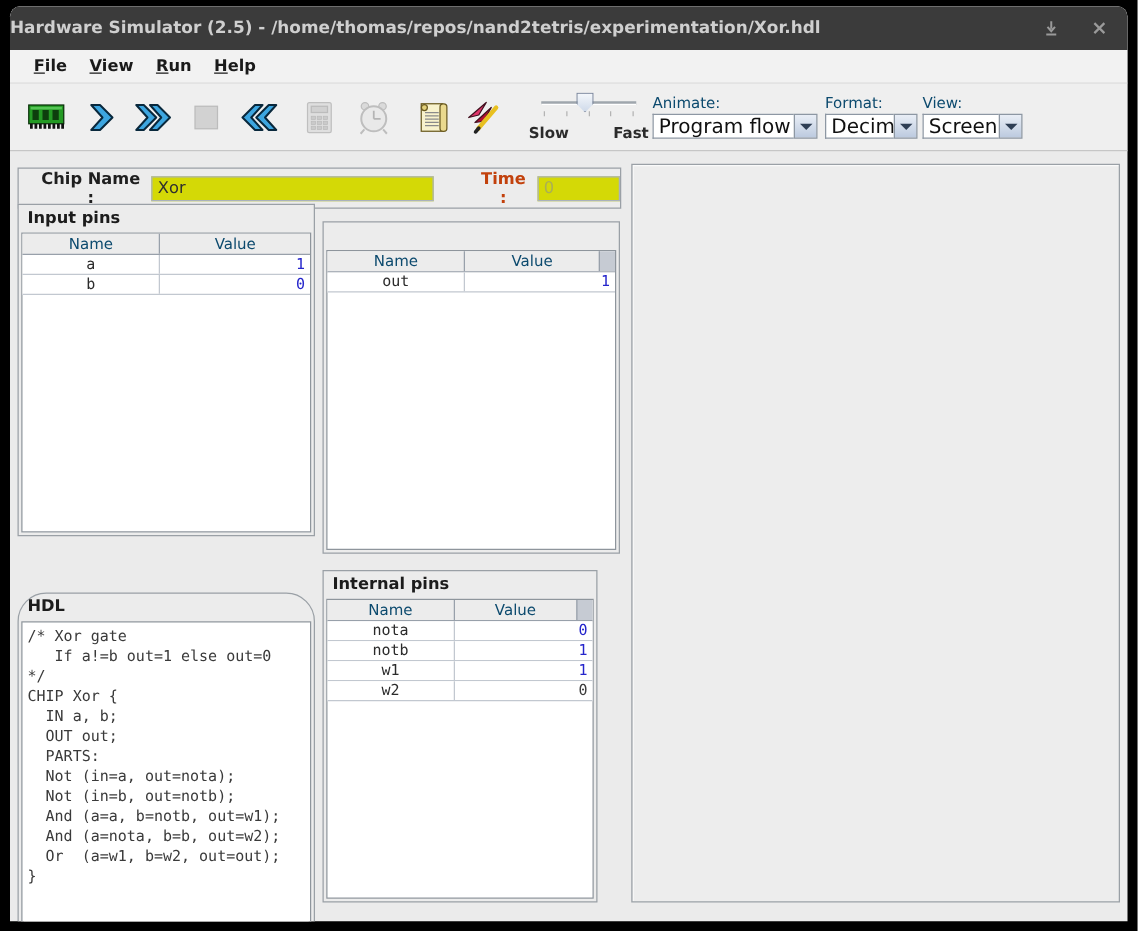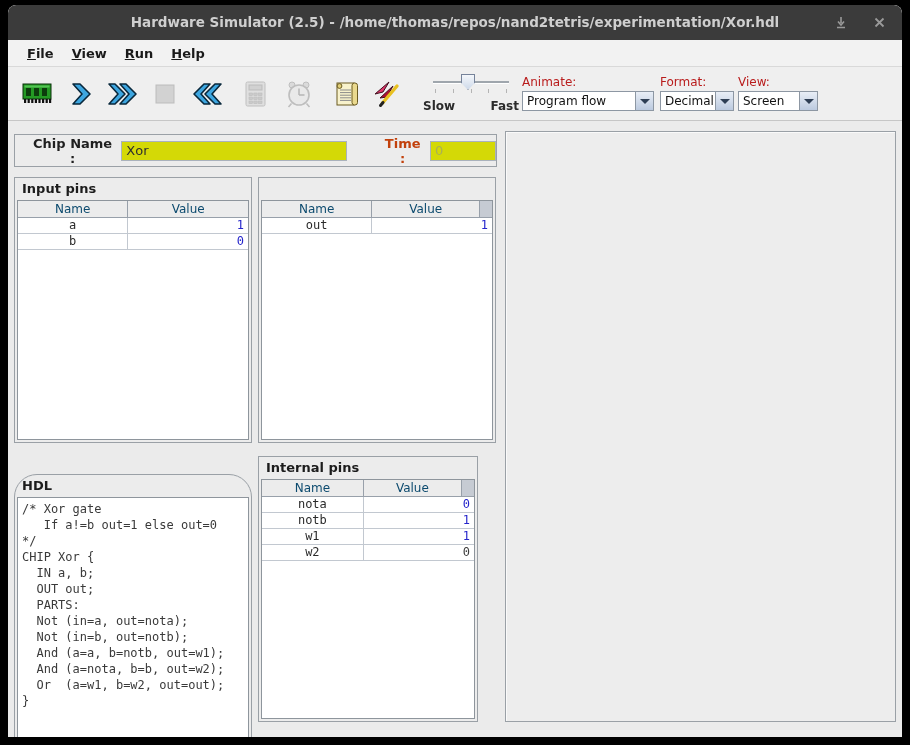--- a/index.html
+++ b/index.html
@@ -4,21 +4,21 @@
 <style>
   * { margin:0; padding:0; box-sizing:border-box; }
   html,body { width:910px; height:745px; }
   body { background:#000; position:relative; font-family:"DejaVu Sans","Liberation Sans",sans-serif; overflow:hidden; }
 
   .window { position:absolute; left:8px; top:5px; width:894px; height:732px;
             background:#ebebeb; border-radius:8px 8px 0 0; overflow:hidden; }
 
   
   .titlebar { position:relative; height:35px; background:#3b3b3b; border-radius:8px 8px 0 0; }
-  .title-text { line-height:35px; text-align:center; color:#cfcfcf; font-weight:bold; font-size:13.5px;
+  .title-text { line-height:35px; color:#cfcfcf; font-weight:bold; font-size:13.5px;
                 white-space:nowrap; overflow:hidden; }
   .tb-btns { position:absolute; right:14px; top:0; height:35px; display:flex; gap:20px; align-items:center; }
   .tb-btn { width:18px; height:18px; display:flex; align-items:center; justify-content:center; cursor:default; }
 
   
   .menubar { height:27px; background:#f2f2f2; display:flex; align-items:center; padding-left:10px;
              border-bottom:1px solid #d9d9d9; }
   .menu-item { font-weight:bold; font-size:13px; color:#1a1a1a; padding:3px 9px; }
   .menu-item::first-letter { text-decoration:underline; }
 
@@ -36,24 +36,24 @@
                    background:linear-gradient(#f4f7fb,#cfdaea); border:1px solid #76839a;
                    clip-path:polygon(0 0,100% 0,100% 55%,50% 100%,0 55%); }
   .slider .ticks { position:absolute; left:12px; top:18px; width:72px; display:flex; justify-content:space-between; }
   .slider .ticks i { width:1px; height:4px; background:#b4b4b4; }
   .slider .lab { position:absolute; top:28px; font-weight:bold; font-size:12px; color:#2b2b2b; }
   .slider .lab.slow { left:0; }
   .slider .lab.fast { right:0; }
 
   
   .combo-group { position:absolute; top:8px; }
-  .combo-label { font-size:12px; color:#b91c1c; margin-bottom:2px; }
+  .combo-label { font-size:12px; color:#0c4a6e; margin-bottom:2px; }
   .combo { display:flex; height:20px; }
   .combo-text { flex:1; background:#fff; border:1px solid #8d97a3; border-right:none;
-                font-size:12px; line-height:18px; padding:0 4px; color:#111;
+                font-size:16px; line-height:18px; padding:0 4px; color:#111;
                 white-space:nowrap; overflow:hidden; }
   .combo-btn { width:19px; background:linear-gradient(#e9eef6,#bccadf); border:1px solid #8d97a3;
                display:flex; align-items:center; justify-content:center; }
   .combo-btn i { width:0; height:0; border-left:5px solid transparent; border-right:5px solid transparent;
                  border-top:5px solid #2e3e54; }
 
   
   .panel { position:absolute; background:#ececec; border:1px solid #9aa0a6; }
   .panel-title { height:21px; line-height:21px; font-weight:bold; font-size:13px;
                  padding-left:7px; color:#1c1c1c; }
@@ -62,21 +62,21 @@
 
   .chipbar { position:absolute; left:6px; top:129px; width:483px; height:33px;
              background:#ececec; border:1px solid #9aa0a6; display:flex; align-items:center; }
   .chipbar .lbl { font-weight:bold; font-size:13px; color:#1f1f1f; margin-left:14px;text-align:center; }
   .chipbar .lbl.dim { color:#c2410c; margin-left:33px; }
   .yfield { height:20px; background:#d4d906; border:1px solid #aab2bc; font-size:13px;
             line-height:17px; padding:0 4px; color:#2f2f2f; margin-left:5px; }
   .yfield.name { width:230px; }
   .yfield.time { width:67px; color:#aab054; }
 
-  .p-input    { left:6px;   top:172px; width:238px; height:266px; }
+  .p-input    { left:6px;   top:158px; width:238px; height:266px; }
   .p-output   { left:250px; top:172px; width:238px; height:266px; }
   .p-hdl      { left:6px;   top:469px; width:238px; height:334px;border-radius:23px; }
   .p-internal { left:250px; top:451px; width:220px; height:266px; }
   .right-panel { position:absolute; left:497px; top:126px; width:391px; height:591px;
                  background:#ededed; border:1px solid #9aa0a6;
                  box-shadow:inset 1px 1px 0 #fafafa; }
 
   
   .tbl-head { display:flex; height:17px; background:#ececec; border-bottom:1px solid #98a0aa;
               font-size:12px; color:#0c4a6e; }

